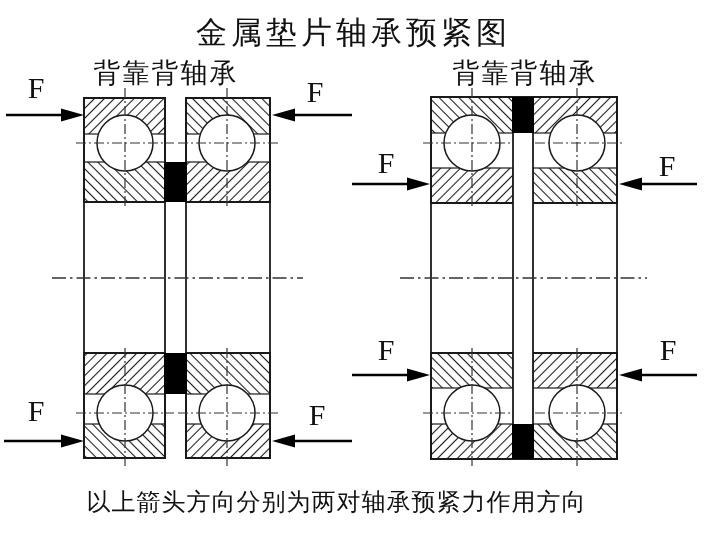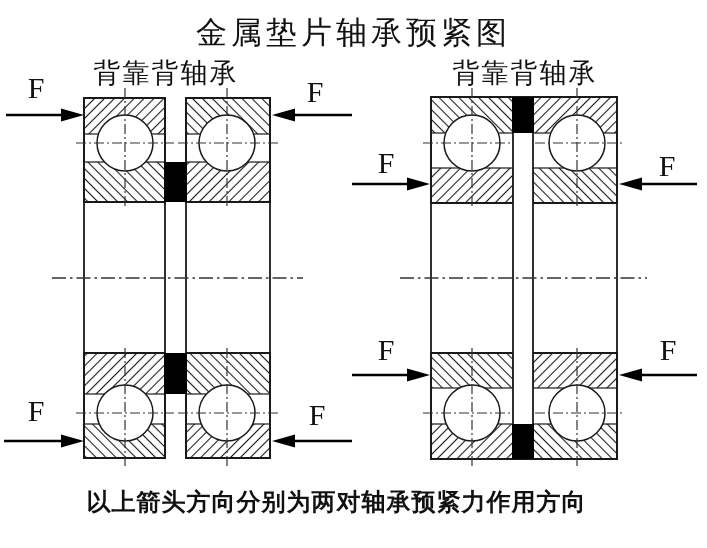--- a/index.html
+++ b/index.html
@@ -13,21 +13,21 @@
     font-size:31px;letter-spacing:4px;white-space:nowrap;
   }
   .subtitle{
     position:absolute;top:55px;width:300px;text-align:center;
     font-size:27px;letter-spacing:2px;white-space:nowrap;
   }
   .subtitle.left{left:16px;}
   .subtitle.right{left:375px;}
   .caption{
     position:absolute;left:0;top:486px;width:673px;text-align:center;
-    font-size:24px;letter-spacing:1px;white-space:nowrap;font-weight:bold;
+    font-size:24px;letter-spacing:1px;white-space:nowrap;
   }
   .f-label{
     position:absolute;width:40px;height:40px;line-height:40px;
     text-align:center;font-size:30px;
   }
   svg{position:absolute;left:0;top:0;}
 </style>
 </head>
 <body>
 

